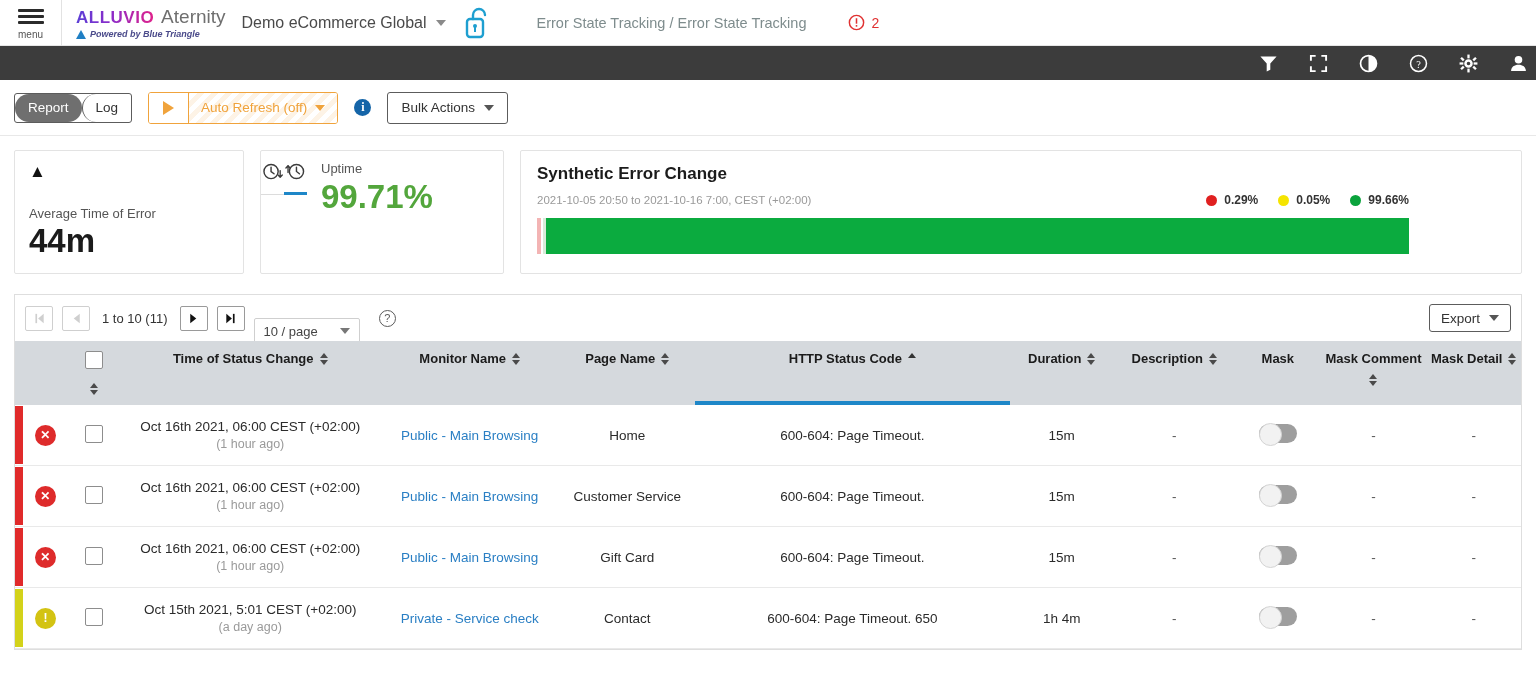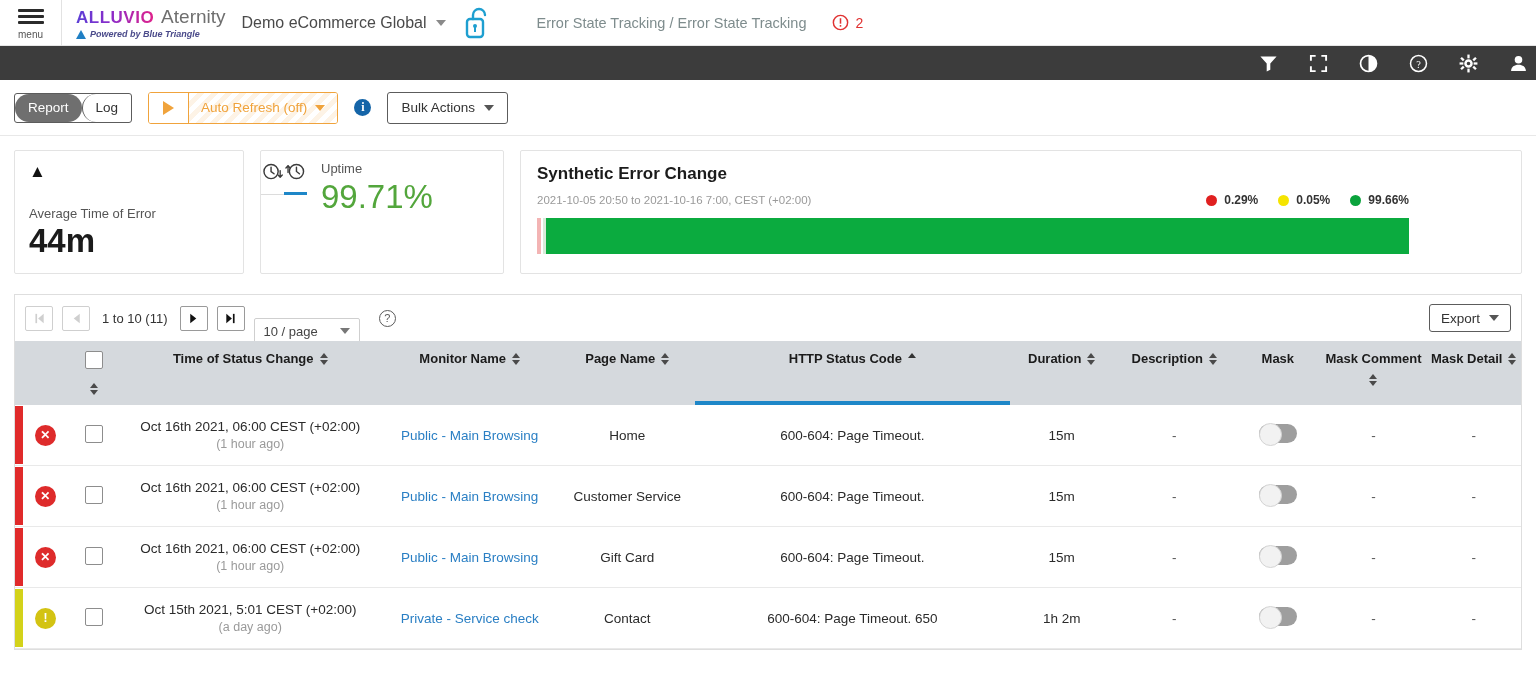--- a/index.html
+++ b/index.html
@@ -48,21 +48,21 @@
   .bt-tri { width: 0; height: 0; border-left: 5px solid transparent; border-right: 5px solid transparent; border-bottom: 9px solid #1f7fc4; }
 
   .account { display: flex; align-items: center; gap: 10px; margin-left: 16px; }
   .account-name { font-size: 16px; color: #4a4a4a; }
   .caret-down { width: 0; height: 0; border-left: 5px solid transparent; border-right: 5px solid transparent; border-top: 6px solid #8a8a8a; }
 
   .lock-icon { margin-left: 18px; display: flex; align-items: center; }
 
   .breadcrumb {
     margin-left: 44px; font-size: 14.5px; color: #7e8c8d;
-    display: flex; align-items: center; gap: 26px;
+    display: flex; align-items: center; gap: 42px;
   }
   .alert-count { display: flex; align-items: center; gap: 6px; color: #e03131; font-size: 14px; }
 
   
   .darkbar {
     height: 34px; background: #3c3c3c;
     display: flex; align-items: center; justify-content: flex-end;
     padding-right: 8px; gap: 30px;
   }
   .darkbar .ic { cursor: pointer; display: flex; align-items: center; justify-content: center; width: 20px; }
@@ -117,21 +117,21 @@
 
   .card-up { width: 244px; display: flex; flex-direction: row; }
   .up-tabs { display: flex; height: 44px; }
   .up-tab {
     flex: 1; display: flex; align-items: center; justify-content: center;
     border-bottom: 1px solid #dcdcdc; cursor: pointer;
   }
   .up-tab.active { border-bottom: 3px solid #1e87c8; }
   .up-body { padding: 10px 14px 14px 14px; }
   .up-label { font-size: 13px; color: #555; }
-  .up-value { font-size: 33px; font-weight: normal; color: #53a63c; line-height: 1.15; margin-top: 2px; }
+  .up-value { font-size: 33px; font-weight: bold; color: #53a63c; line-height: 1.15; margin-top: 2px; }
 
   .card-status { flex: 1; padding: 13px 16px 16px 16px; display: flex; flex-direction: column; }
   .status-title { font-size: 17px; font-weight: bold; color: #1b1b1b; }
   .status-meta-row { display: flex; align-items: center; justify-content: space-between; margin-top: 9px; }
   .status-range { font-size: 11.5px; color: #9a9a9a; }
   .legend { display: flex; gap: 20px; align-items: center; padding-right: 96px; }
   .legend-item { display: flex; align-items: center; gap: 7px; font-size: 12px; font-weight: bold; color: #333; }
   .dot { width: 11px; height: 11px; border-radius: 50%; }
   .status-bar { margin-top: 11px; height: 36px; display: flex; width: calc(100% - 96px); }
 
@@ -577,21 +577,21 @@
           </td>
           <td><span class="st-ico st-yellow">!</span></td>
           <td><span class="cb"></span></td>
           <td>
             <div class="tstamp">Oct 15th 2021, 5:01 CEST (+02:00)</div>
             <div class="tago">(a day ago)</div>
           </td>
           <td><span class="link">Private - Service check</span></td>
           <td>Contact</td>
           <td>600-604: Page Timeout. 650</td>
-          <td>1h 2m</td>
+          <td>1h 4m</td>
           <td class="dash">-</td>
           <td><span class="toggle"></span></td>
           <td class="dash">-</td>
           <td class="dash">-</td>
         </tr>
       </tbody>
   </table>
 </div>
 
 </body></html>

